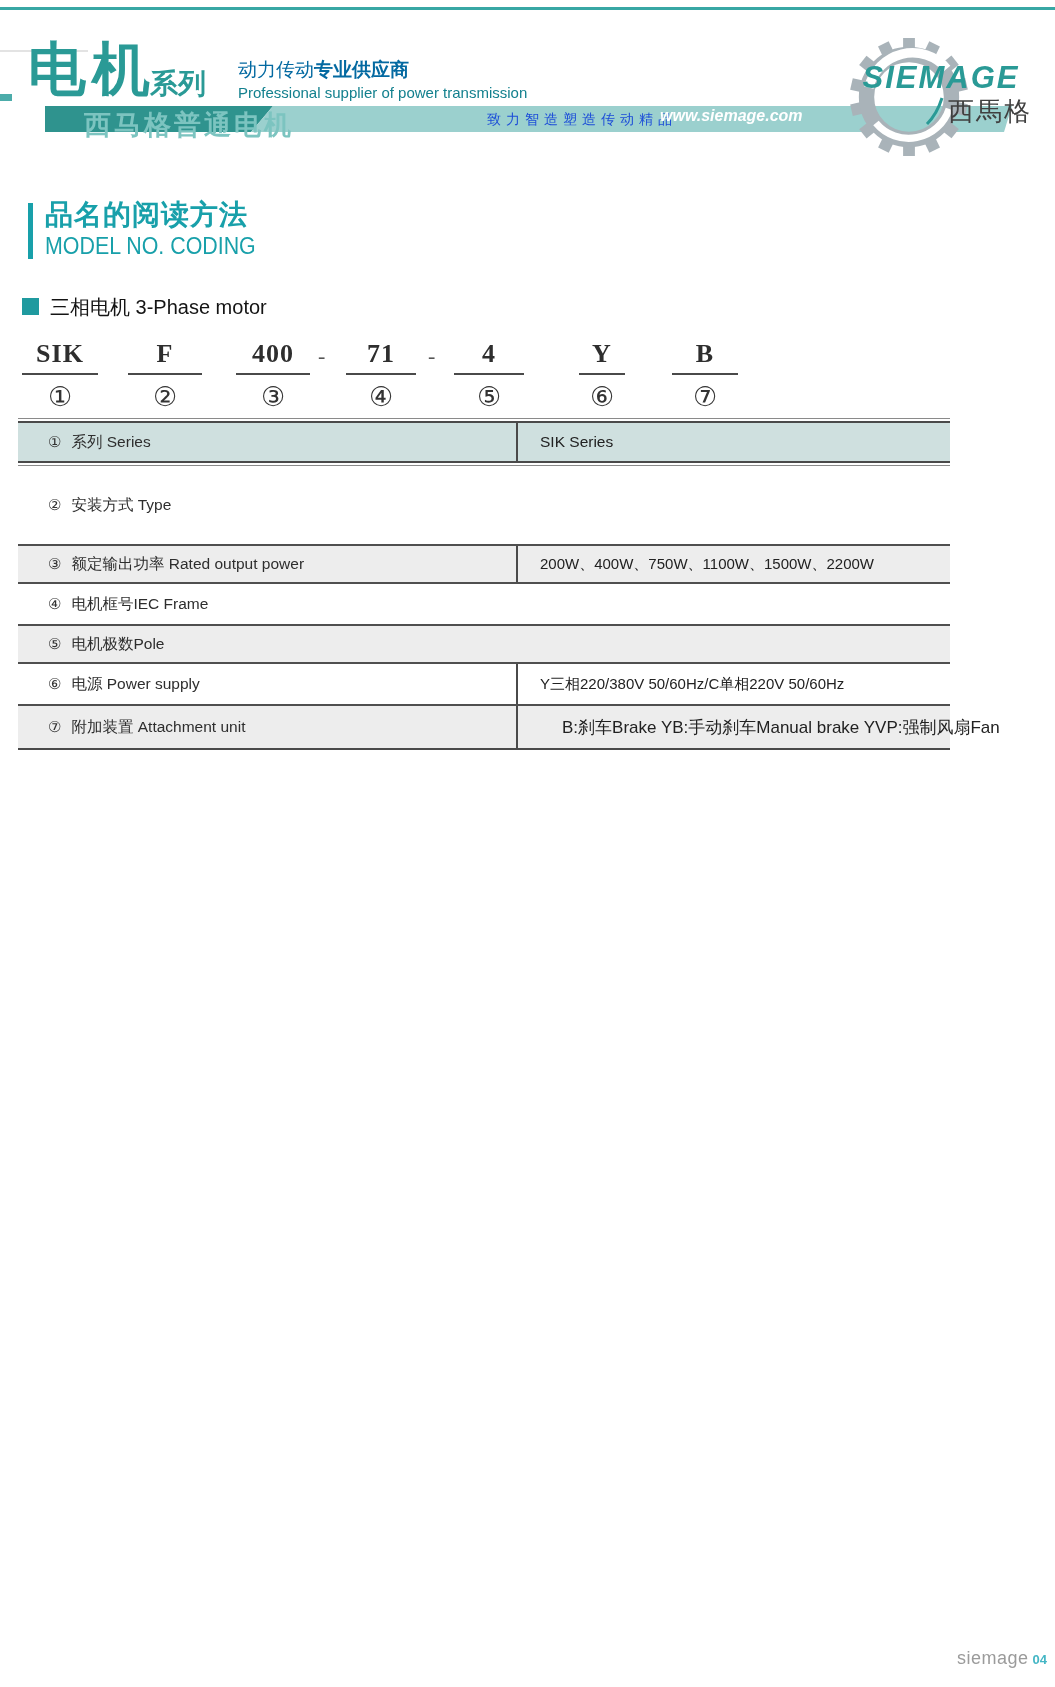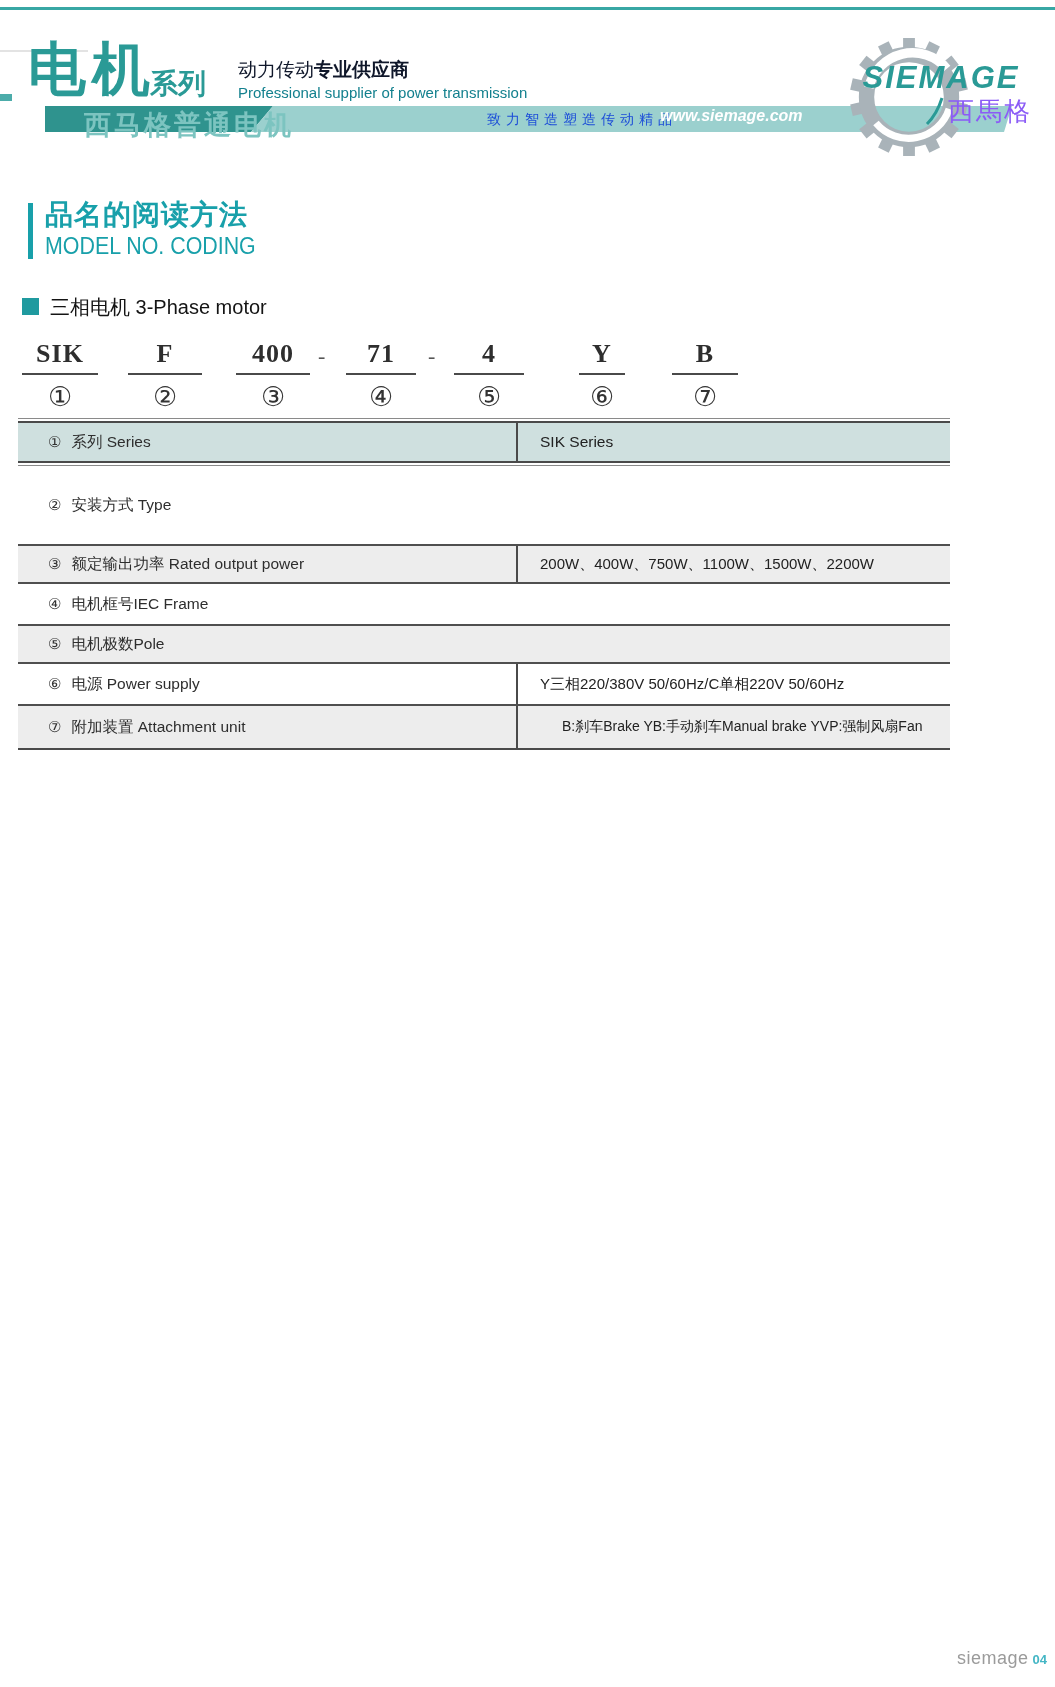--- a/index.html
+++ b/index.html
@@ -13,39 +13,39 @@
   .top-rule{left:0;top:7px;width:1055px;height:3px;background:#38a7a4;}
 
   
   .artifact-gray{left:0;top:50px;width:88px;height:2px;background:#e3e3e3;}
   .artifact-teal{left:0;top:94px;width:12px;height:7px;background:#4cacaa;}
 
   
   .brand-cn{left:28px;top:40px;font-size:58px;font-weight:bold;color:#2a9a96;
     font-family:"DejaVu Serif",serif;letter-spacing:6px;line-height:1;}
   .brand-suffix{left:150px;top:70px;font-size:28px;font-weight:bold;color:#2a9a96;line-height:1;}
-  .tagline-cn{left:238px;top:60px;font-size:19px;color:#0f172a;line-height:1.1;}
+  .tagline-cn{left:238px;top:60px;font-size:19px;color:#0369a1;line-height:1.1;}
   .tagline-cn .bold{font-weight:bold;}
   .tagline-en{left:238px;top:84px;font-size:15px;color:#13808e;}
 
   
   .band-dark{left:45px;top:106px;width:228px;height:26px;background:#2f938e;z-index:1;
     clip-path:polygon(0 0,100% 0,calc(100% - 22px) 100%,0 100%);}
   .band-light{left:251px;top:106px;width:761px;height:26px;background:#9bd0ce;z-index:1;
     clip-path:polygon(22px 0,100% 0,calc(100% - 8px) 100%,0 100%);}
   .band-label{left:84px;top:107px;font-size:27px;font-weight:bold;color:#7cc4c0;
     letter-spacing:3px;z-index:2;font-family:"DejaVu Serif",serif;}
   .band-slogan{left:487px;top:111px;font-size:14px;color:#1d4ed8;letter-spacing:5px;z-index:2;}
   .band-site{left:660px;top:107px;font-size:16px;font-weight:bold;font-style:italic;color:#ffffff;z-index:2;}
 
   
   .logo-gear{left:850px;top:38px;width:118px;height:118px;z-index:2;}
   .logo-text{left:828px;top:62px;width:226px;text-align:center;font-size:31px;font-weight:bold;
     font-style:italic;color:#2a9a96;letter-spacing:2px;z-index:3;line-height:1;}
-  .logo-cn{left:948px;top:98px;font-size:26px;color:#8b5cf6;letter-spacing:2px;z-index:3;
+  .logo-cn{left:948px;top:98px;font-size:26px;color:#404040;letter-spacing:2px;z-index:3;
     font-family:"DejaVu Serif",serif;line-height:1;}
   .logo-swoosh{left:925px;top:96px;z-index:3;}
 
   
   .title-bar{left:28px;top:203px;width:5px;height:56px;background:#18a0aa;}
   .title-cn{left:45px;top:200px;font-size:28px;font-weight:bold;color:#18a0aa;letter-spacing:1px;line-height:1.1;}
   .title-en{left:45px;top:234px;font-size:23px;font-weight:500;color:#18a0aa;
     transform:scaleX(.93);transform-origin:left;line-height:1.1;}
 
   
@@ -69,21 +69,21 @@
   .trow{display:flex;align-items:stretch;background:#ffffff;}
   .trow.hdr{background:#cfe0df;}
   .trow.alt{background:#ededed;}
   .tlabel{width:468px;display:flex;align-items:center;gap:10px;padding-left:30px;
     font-size:15.5px;color:#2e2e2e;flex:none;}
   .tlabel .cnum{font-size:15px;color:#333;}
   .tval{flex:1;border-left:2px solid #4a4a4a;display:flex;align-items:center;
     padding-left:22px;font-size:15.5px;color:#222;white-space:nowrap;overflow:visible;}
   .tval.lines{flex-direction:column;align-items:flex-start;justify-content:center;gap:7px;font-size:16px;}
   .tval.cond{font-size:15px;}
-  .tval.big{font-size:14px;padding-left:44px;}
+  .tval.big{font-size:17px;padding-left:44px;}
   .h36{height:36px;} .h38{height:38px;} .h40{height:40px;} .h42{height:42px;} .h78{height:78px;}
 
   
   .footer{right:8px;top:1648px;display:flex;align-items:baseline;gap:4px;}
   .footer .fb{font-size:18px;color:#9b9b9b;letter-spacing:.5px;}
   .footer .fp{font-size:13px;font-weight:bold;color:#44b6c5;}
 </style>
 </head>
 <body>
 

